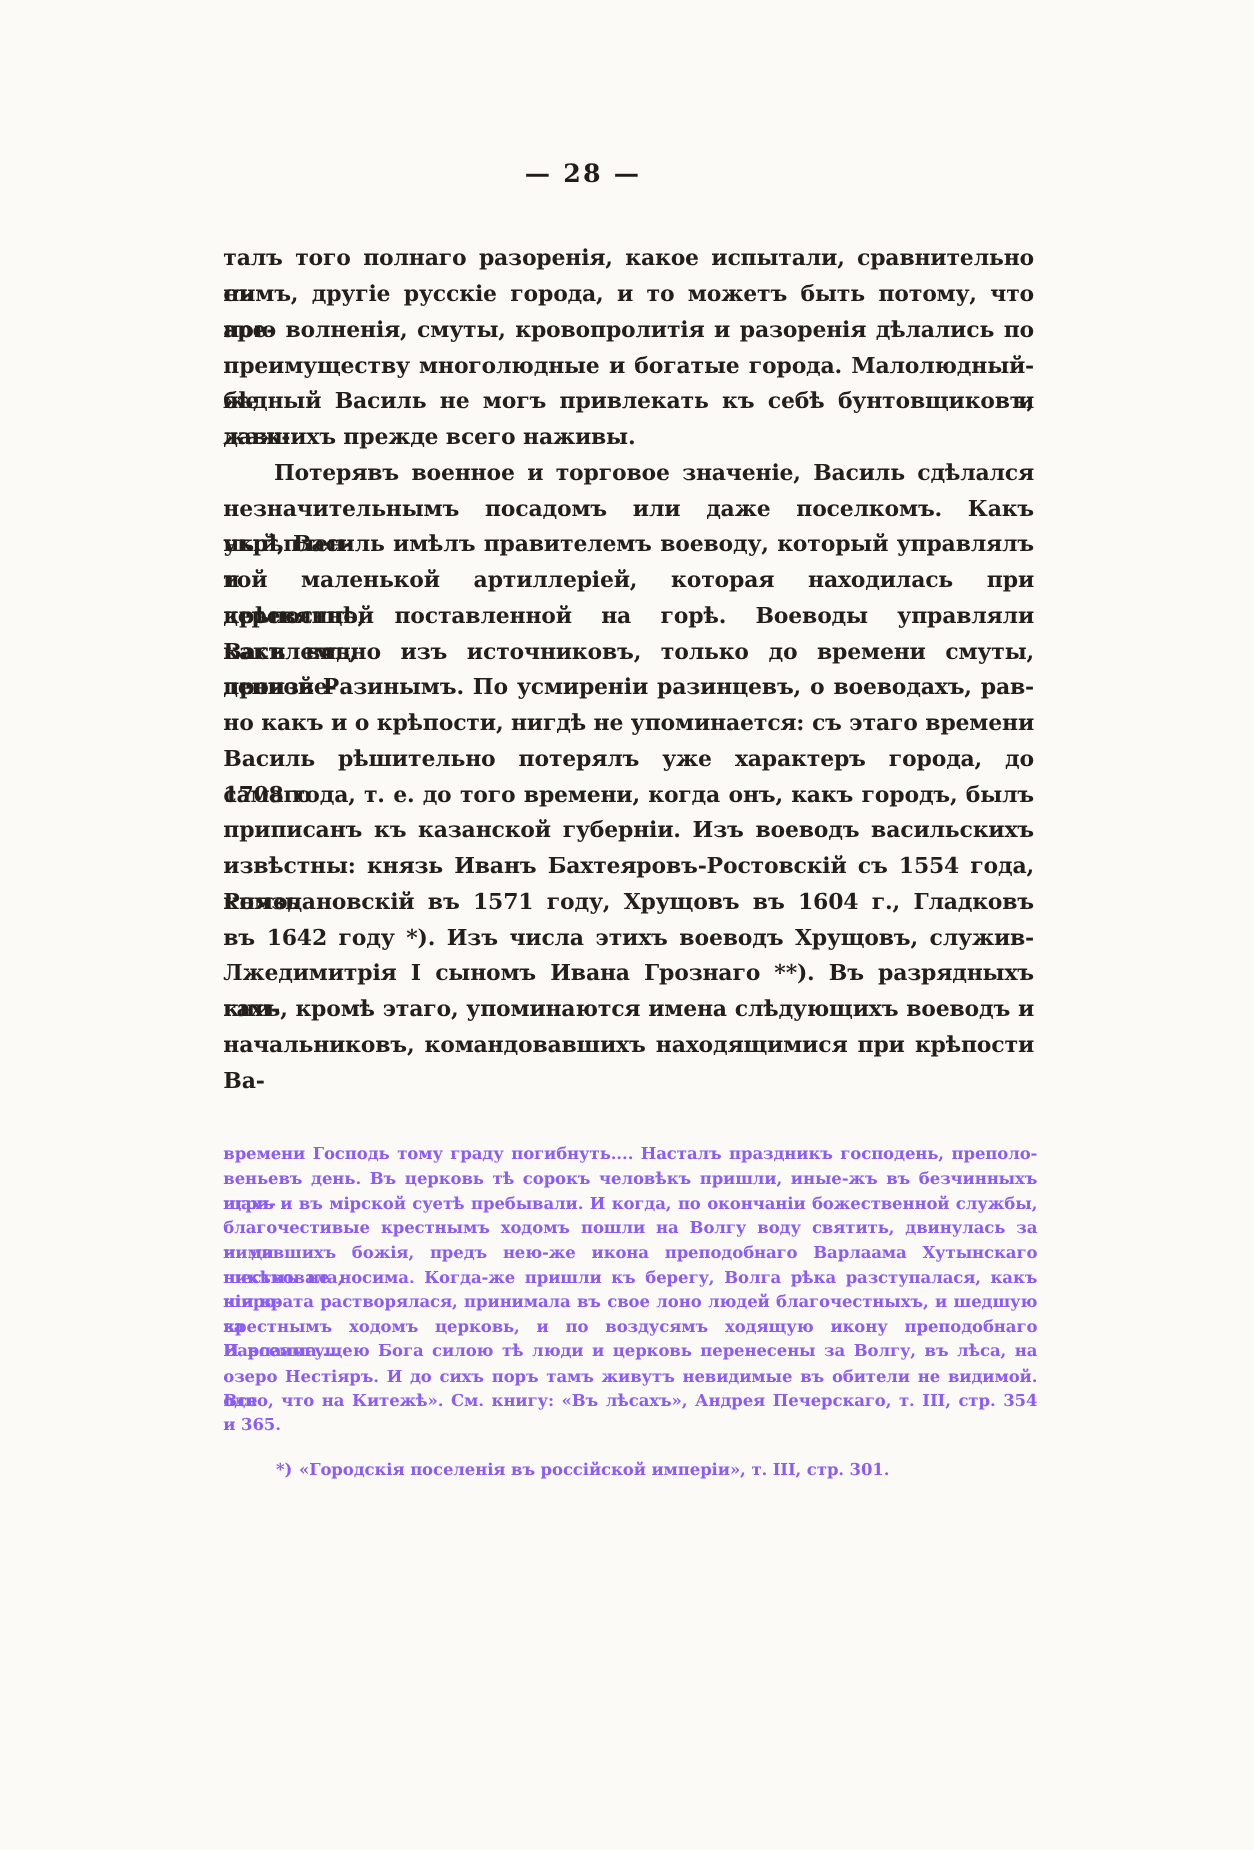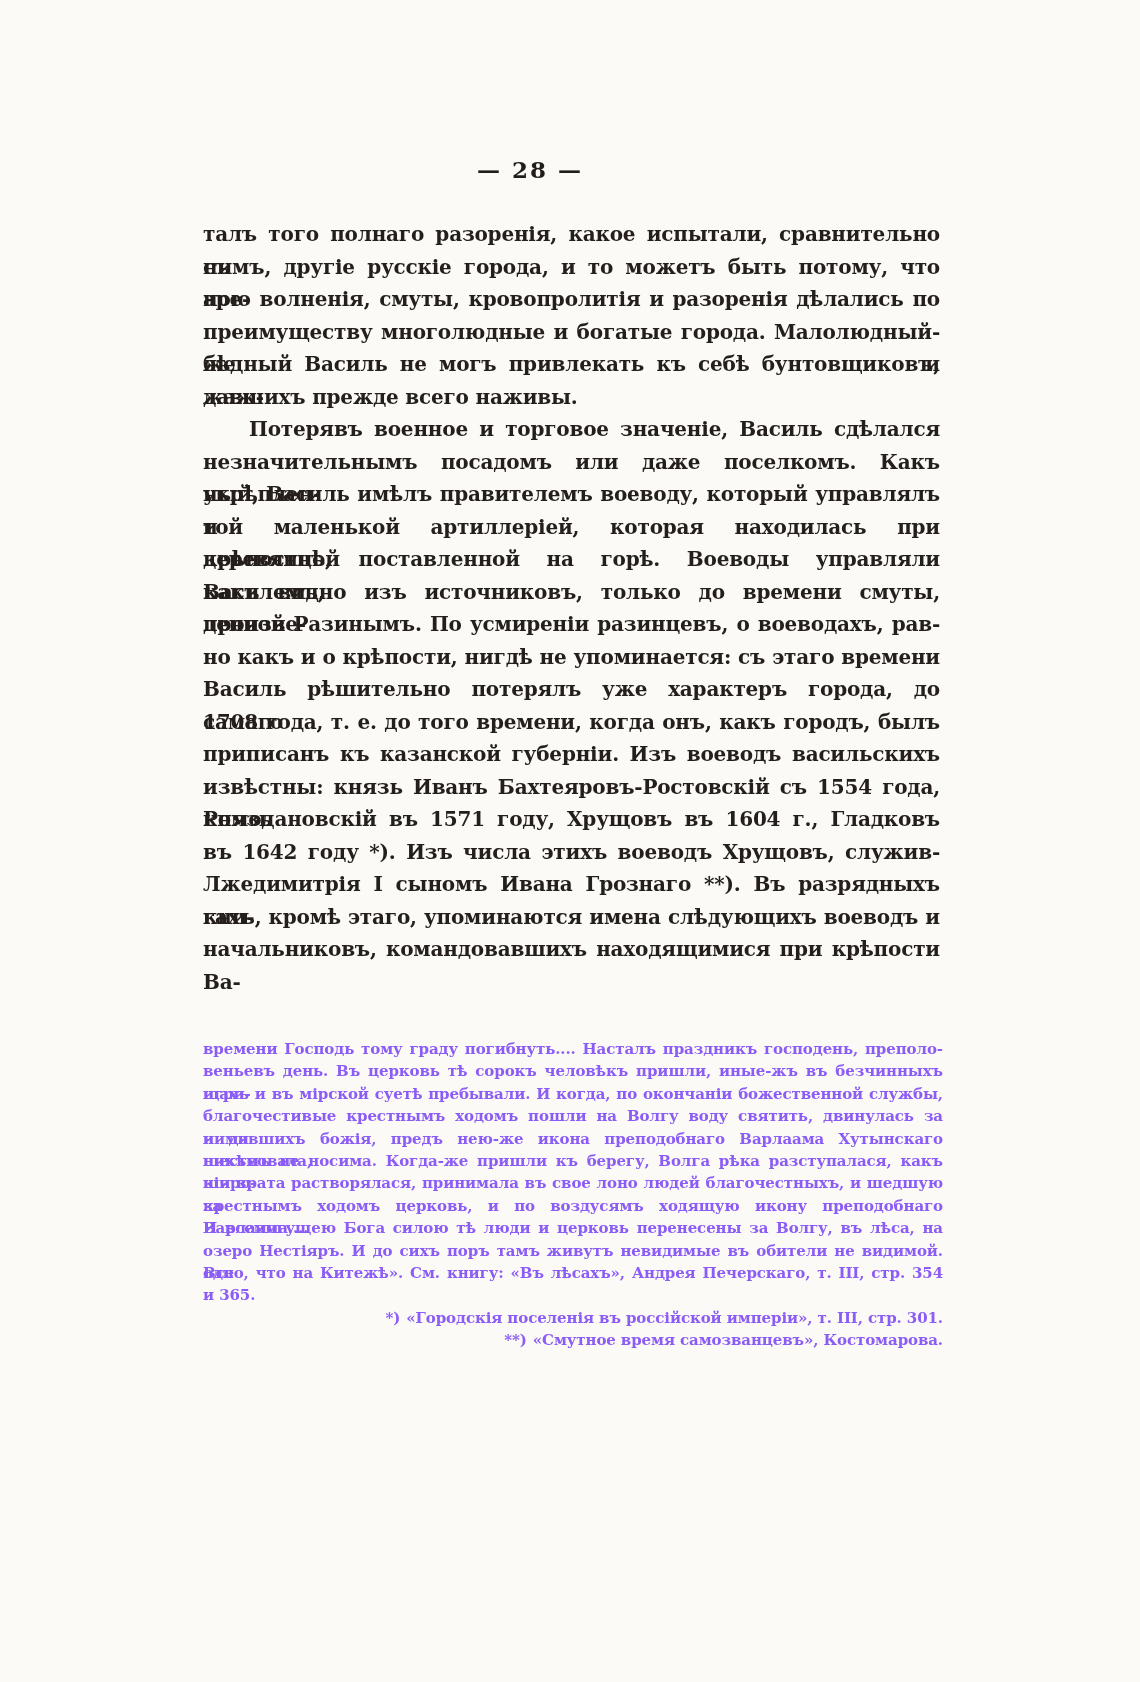--- a/index.html
+++ b/index.html
@@ -12,21 +12,21 @@
     width: 1140px;
     height: 1682px;
     margin: 0 auto;
     background: #fbfaf6;
     color: #241f1b;
     font-family: "DejaVu Serif", "Liberation Serif", serif;
     overflow: hidden;
   }
   .page-number {
     position: absolute;
-    top: 156px;
+    top: 144px;
     left: 0;
     width: 1060px;
     text-align: center;
     font-size: 23px;
     font-weight: bold;
     letter-spacing: 2px;
     color: #221d19;
   }
   .main-text {
     position: absolute;
@@ -65,22 +65,23 @@
     line-height: 22.4px;
     text-align: justify;
     text-align-last: justify;
   }
   .footnote .fline.fn-end {
     text-align-last: left;
   }
   .footnote .fn-item {
     height: 22.4px;
     line-height: 22.4px;
-    text-align: right;
+    text-align: left;
     padding-left: 48px;
+    margin-top: 18px;
   }
   .footnote .fn-item .fn-marker {
     padding-right: 6px;
   }
 </style>
 </head>
 <body>
 
 <div class="page">
 
@@ -129,20 +130,17 @@
         <div class="fline">озеро Нестіяръ. И до сихъ поръ тамъ живутъ невидимые въ обители не видимой. Все</div>
         <div class="fline">одно, что на Китежѣ». См. книгу: «Въ лѣсахъ», Андрея Печерскаго, т. III, стр. 354</div>
         <div class="fline fn-end">и 365.</div>
       </div>
 
     <div>
 
     <div class="fn-item">
           <span class="fn-marker">*)</span><span>«Городскія поселенія въ россійской имперіи», т. III, стр. 301.</span>
         </div>
-        <div class="fn-item">
-          <span class="fn-marker">**)</span><span>«Смутное время самозванцевъ», Костомарова.</span>
-        </div>
       </div>
 
   </div>
 
 </div>
 
 </body></html>

